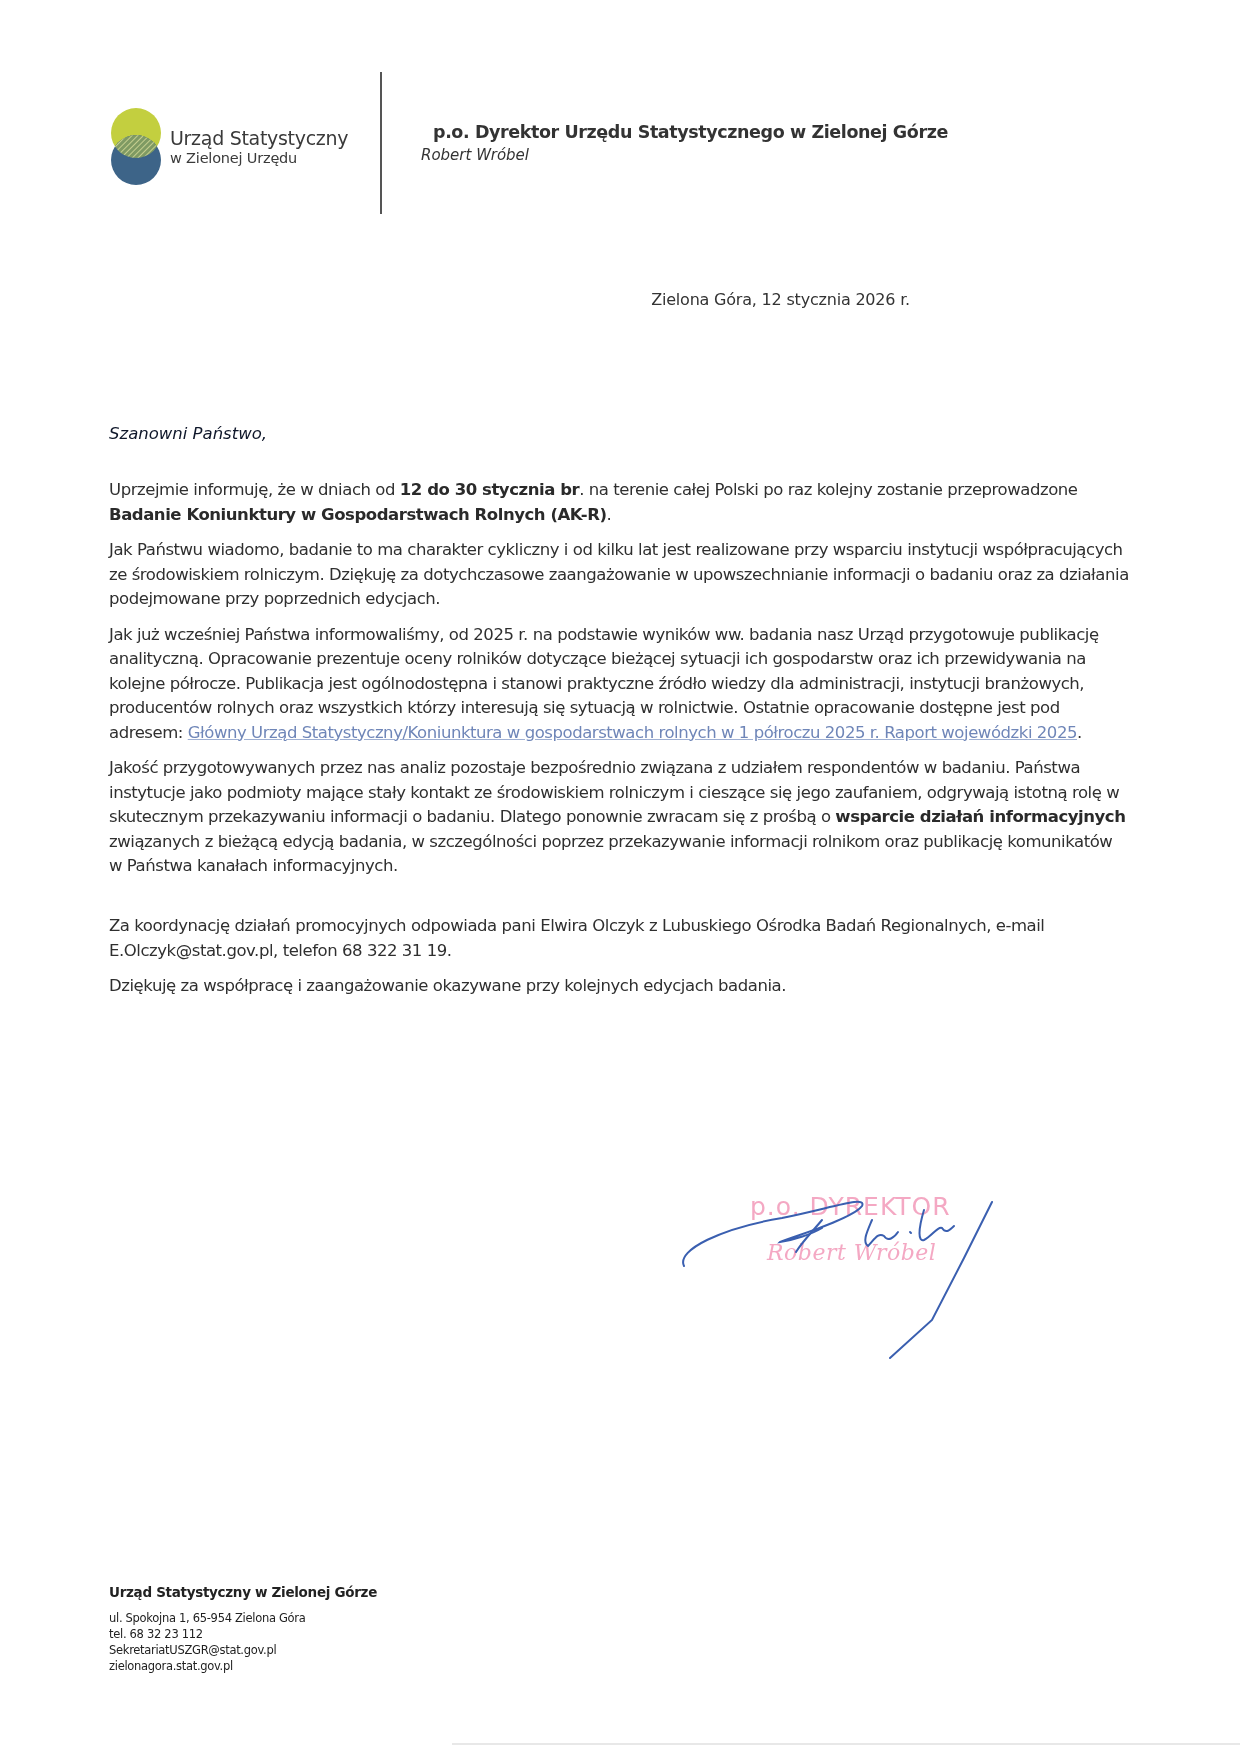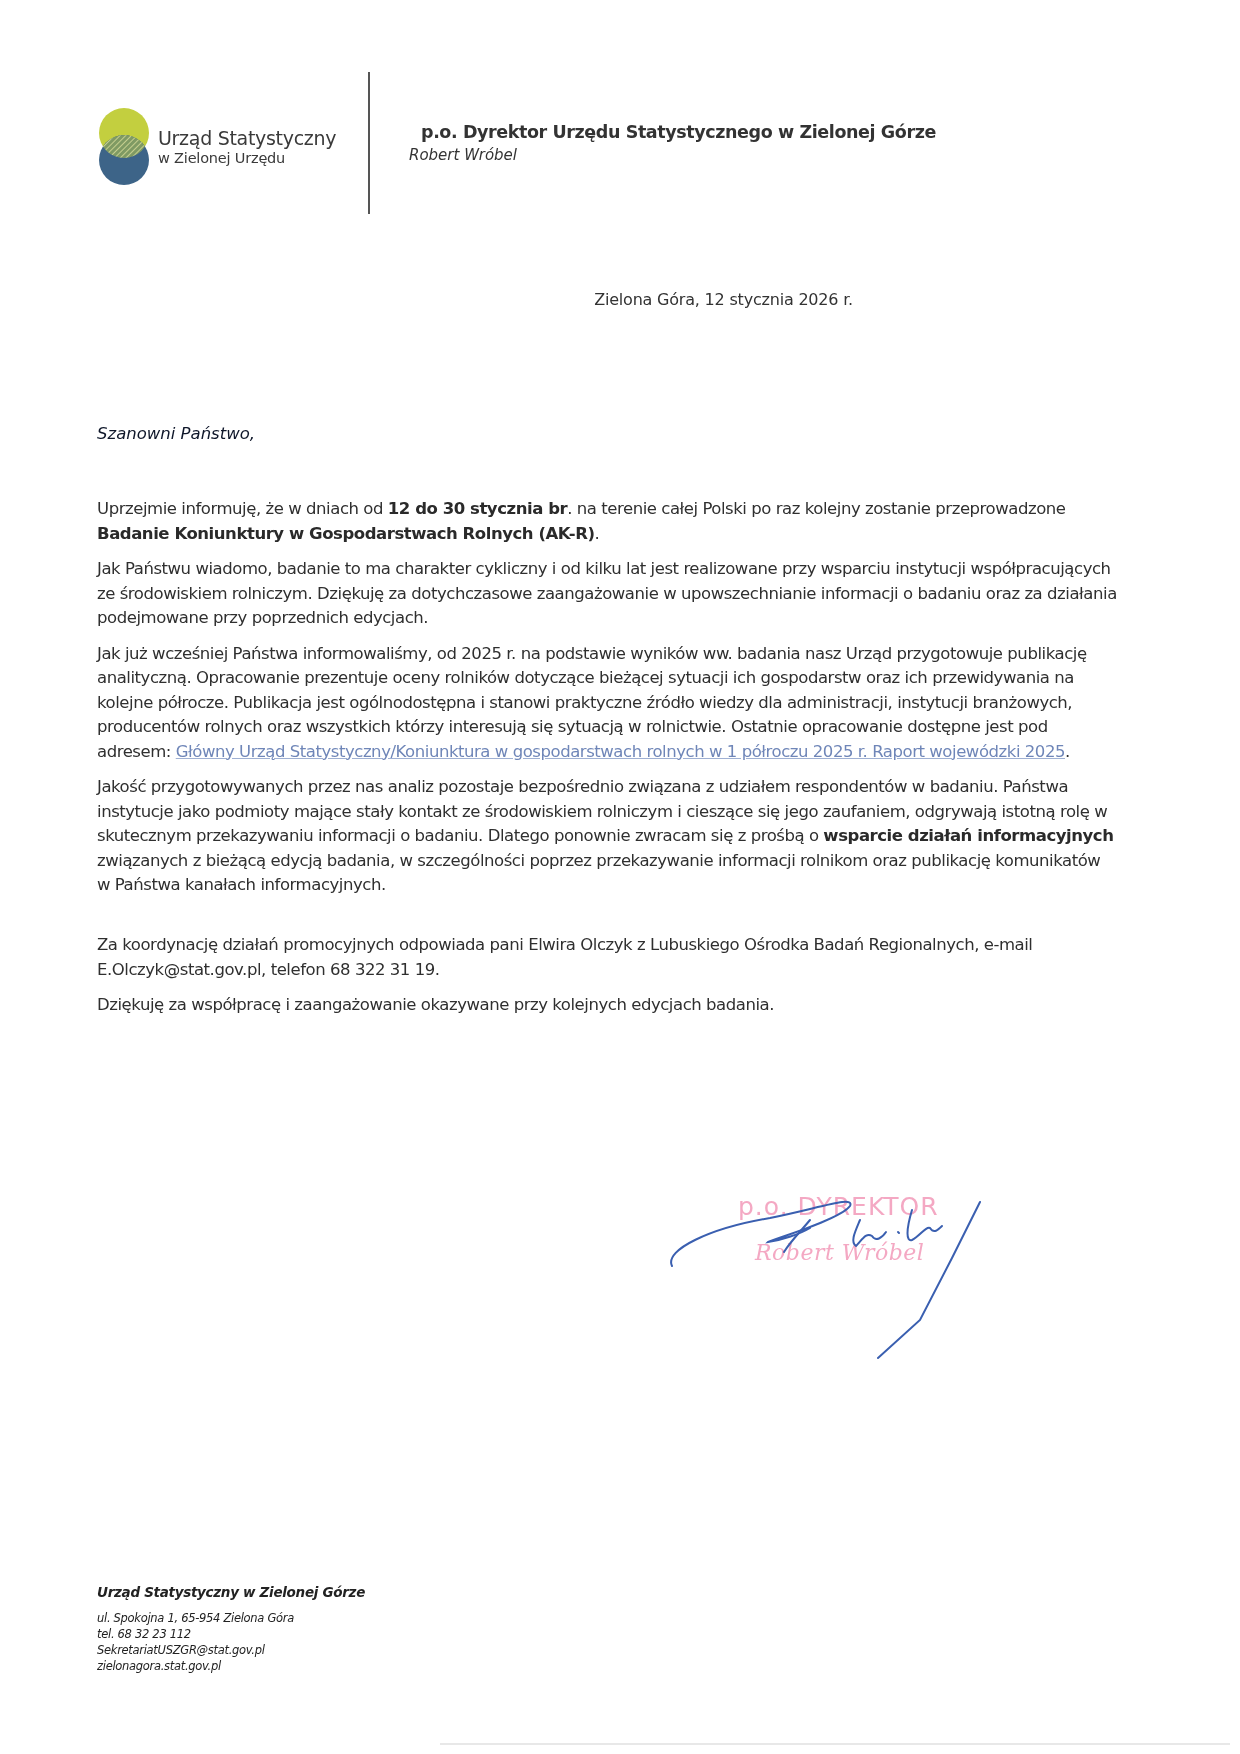--- a/index.html
+++ b/index.html
@@ -1,45 +1,45 @@
 <!DOCTYPE html>
 <html><head>
   <meta charset="utf-8">
   <style>
     html, body { margin: 0; padding: 0; background: #ffffff; }
     body { width: 1240px; height: 1754px; position: relative; overflow: hidden; color: #2b2b2b; font-family: "DejaVu Sans", sans-serif; }
-    .page { position: absolute; left: 0; top: 0; width: 980px; height: 1754px; background: #fff; }
+    .page { position: absolute; left: 12px; top: 0; width: 980px; height: 1754px; background: #fff; padding-left: 45px; }
 
     
     .logo { position: absolute; left: 96px; top: 108px; width: 56px; height: 78px; }
     .logo-text { position: absolute; left: 158px; top: 127px; }
     .logo-title { font-family: "DejaVu Sans", sans-serif; font-size: 19px; color: #3a3a3a; letter-spacing: -0.3px; line-height: 22px; }
     .logo-sub { font-family: "DejaVu Sans", sans-serif; font-size: 14.5px; color: #3a3a3a; line-height: 18px; letter-spacing: -0.2px; }
     .vline { position: absolute; left: 368px; top: 72px; width: 2px; height: 142px; background: #555; }
     .director { position: absolute; left: 409px; top: 121px; }
     .director-title { font-family: "DejaVu Sans", sans-serif; font-weight: bold; font-size: 17.5px; color: #333; letter-spacing: -0.4px; line-height: 22px; margin-left: 12px; }
     .director-name { font-family: "DejaVu Sans", sans-serif; font-style: italic; font-size: 15px; color: #333; line-height: 20px; margin-top: 2px; }
 
     .date { position: absolute; right: 127px; top: 290px; font-size: 16px; color: #333; letter-spacing: -0.2px; }
 
     .greeting { position: absolute; left: 97px; top: 412px; font-style: italic; font-size: 16.5px; color: #0f172a; margin-top: 12px; }
 
-    .body { position: absolute; left: 97px; top: 478px; width: 1020px; font-size: 16.5px; line-height: 24.5px; color: #2f2f2f; letter-spacing: -0.45px; margin-top: 19px; }
+    .body { position: absolute; left: 97px; top: 478px; width: 1020px; font-size: 16.5px; line-height: 24.5px; color: #2f2f2f; letter-spacing: -0.45px; }
     .body p { margin: 0 0 11px 0; }
     .body b { font-weight: bold; color: #2a2a2a; }
     .body a { color: #6f86b8; text-decoration: underline; text-decoration-color: #9fb0d3; }
 
     
     .signature { position: absolute; left: 650px; top: 1180px; width: 350px; height: 200px; }
     .stamp-line1 { position: absolute; left: 88px; top: 12px; font-family: "DejaVu Sans", sans-serif; font-size: 25px; color: #f4a8c3; letter-spacing: 1px; }
     .stamp-line2 { position: absolute; left: 105px; top: 60px; font-family: "DejaVu Serif", serif; font-style: italic; font-size: 22px; color: #f4a8c3; letter-spacing: 0.5px; }
     .signature svg { position: absolute; left: 0; top: 0; }
 
     
-    .footer { position: absolute; left: 97px; top: 1584px; color: #222; font-style: italic; }
+    .footer { position: absolute; left: 97px; top: 1584px; color: #222; }
     .footer-title { font-family: "DejaVu Sans", sans-serif; font-weight: bold; font-size: 13.5px; letter-spacing: -0.3px; margin-bottom: 10px; }
     .footer-line { font-family: "DejaVu Sans", sans-serif; font-size: 11.5px; line-height: 16px; letter-spacing: -0.3px; }
     .bottom-edge { position: absolute; left: 440px; top: 1743px; width: 790px; height: 2px; background: #e8e8e8; }
   </style>
 </head>
 <body>
 
 <div class="page">
 
   <div class="logo">

